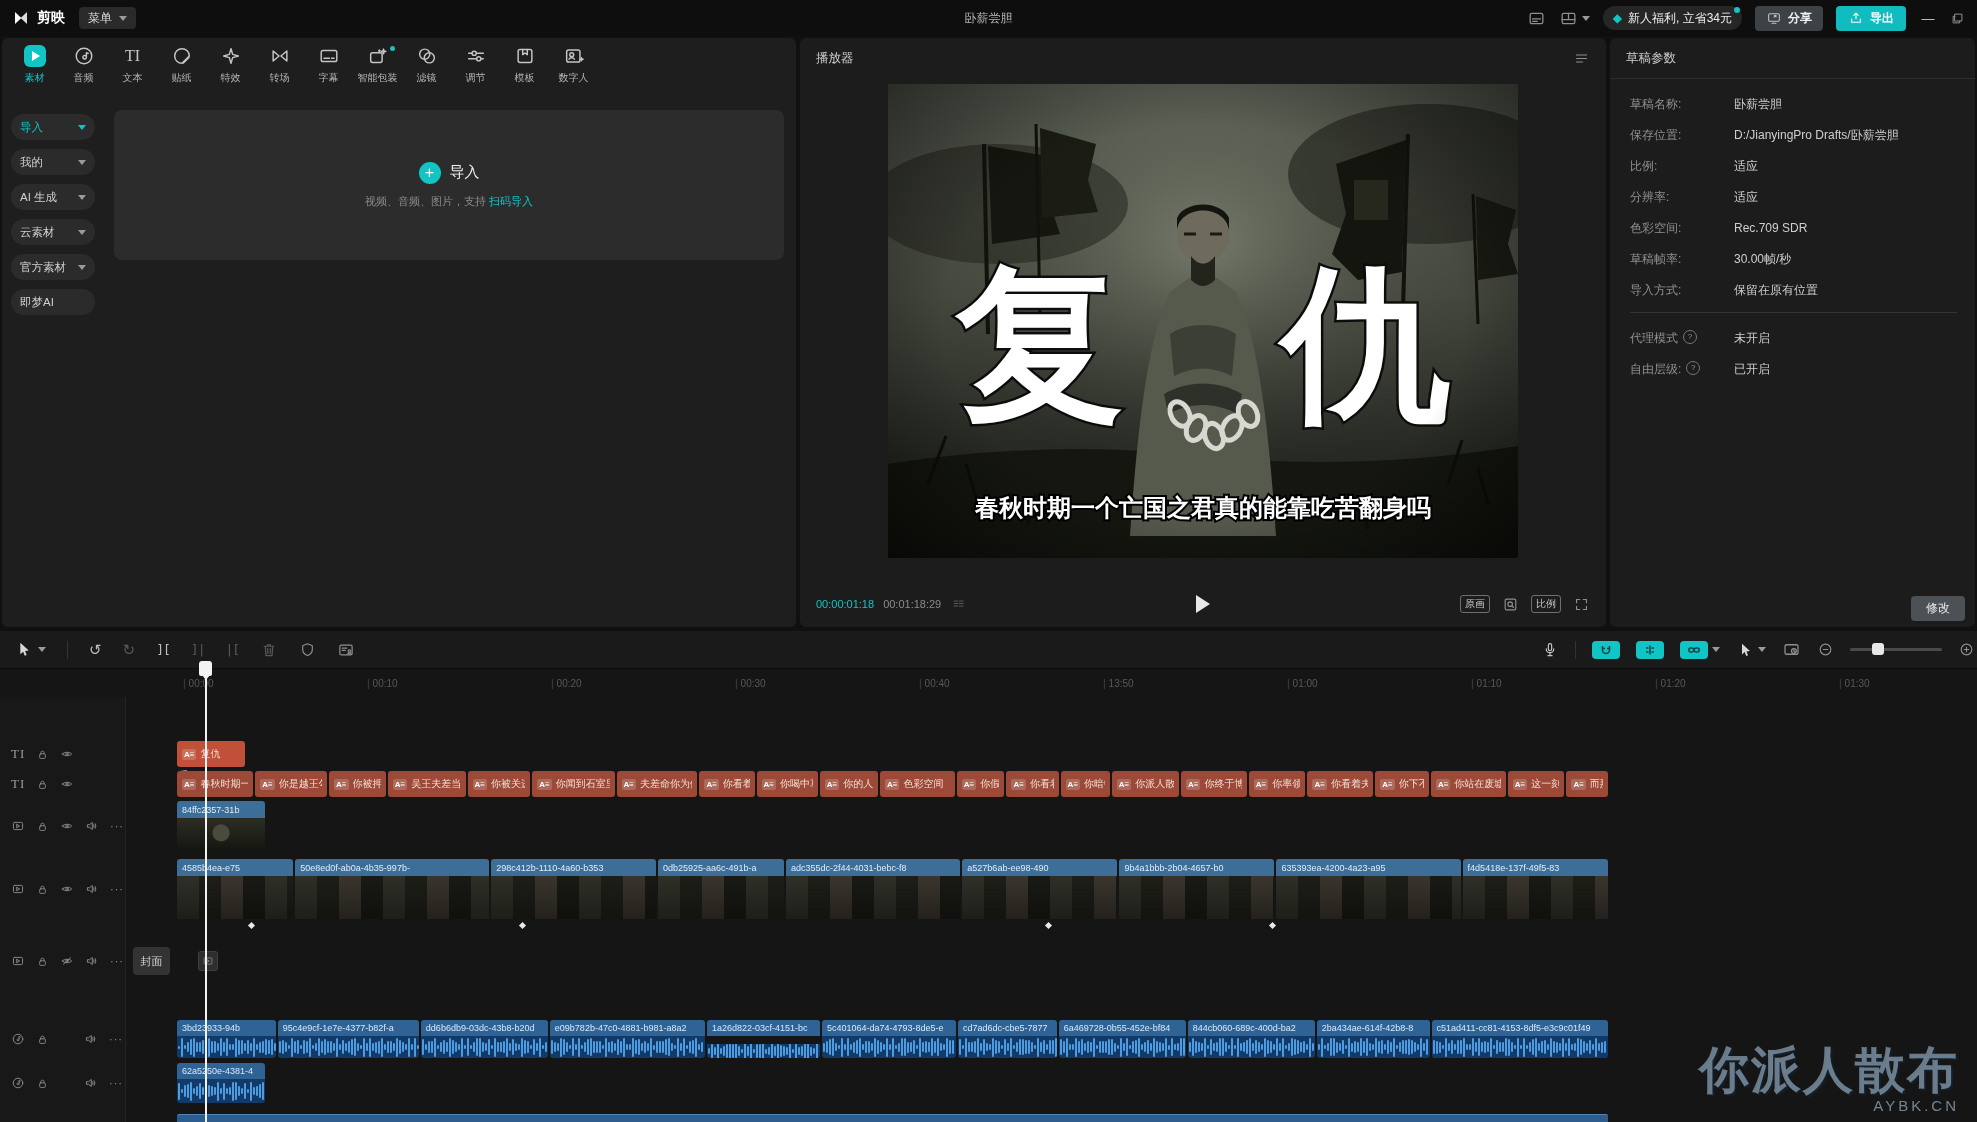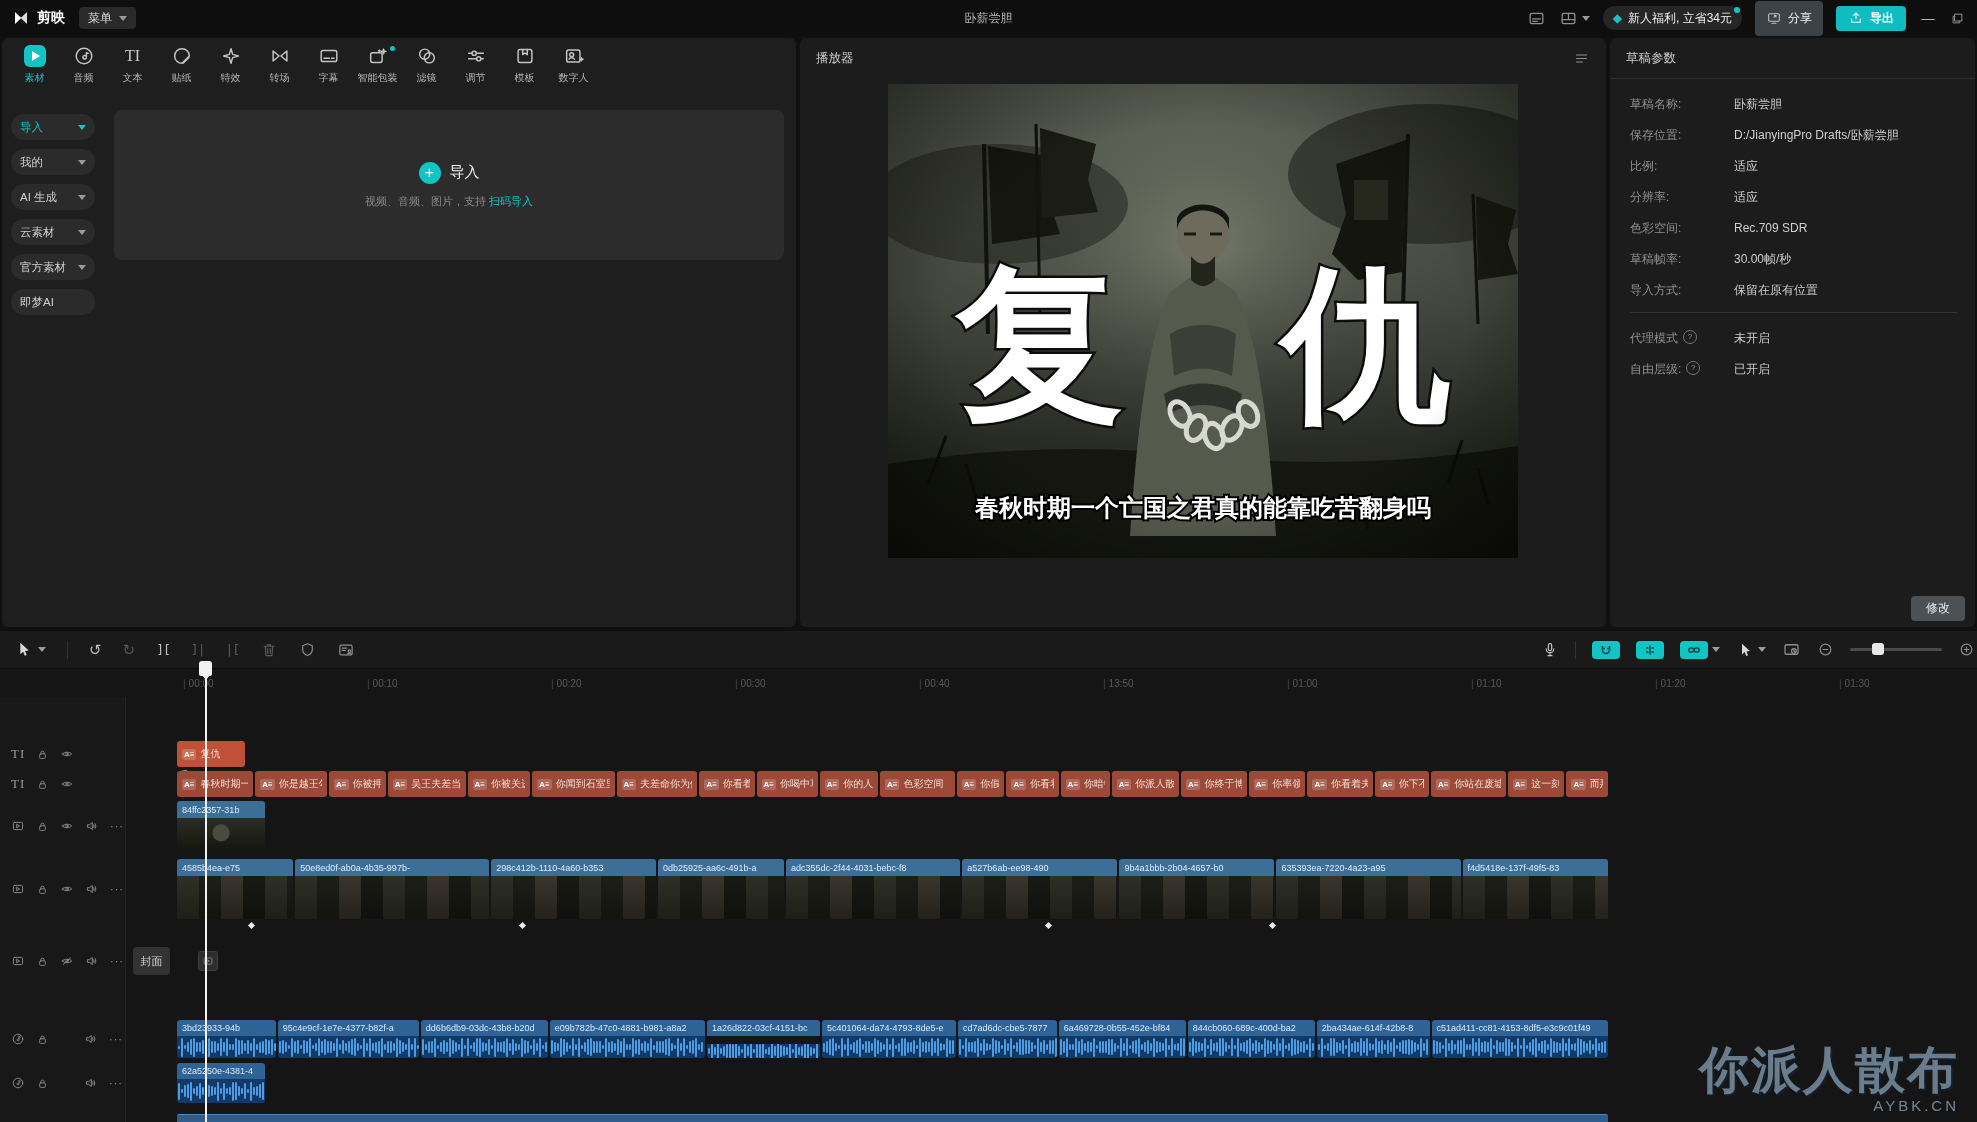--- a/index.html
+++ b/index.html
@@ -16,21 +16,21 @@
   
   #titlebar{left:0;top:0;width:1977px;height:36px;background:#0e0e0e;display:flex;align-items:center;}
   .logo-wrap{display:flex;align-items:center;gap:7px;padding:0 14px 0 12px;}
   .logo-name{font-size:14px;font-weight:bold;color:#fff;}
   .menu-pill{background:#2a2a2a;border-radius:4px;height:22px;display:flex;align-items:center;gap:7px;padding:0 9px;font-size:12px;color:#ddd;}
   #doc-title{left:0;right:0;top:0;height:36px;display:flex;align-items:center;justify-content:center;font-size:12px;color:#b5b5b5;pointer-events:none;}
   .tb-right{margin-left:auto;display:flex;align-items:center;gap:13px;padding-right:12px;position:relative;z-index:2;}
   .promo-pill{background:#262626;border-radius:14px;height:24px;display:flex;align-items:center;gap:6px;padding:0 10px;font-size:12px;color:#ededed;position:relative;}
   .promo-diamond{color:#12c5c5;font-size:12px;}
   .promo-dot{position:absolute;right:2px;top:1px;width:6px;height:6px;border-radius:50%;background:#12c5c5;}
-  .btn-share{background:#3d4246;border-radius:4px;height:35px;display:flex;align-items:center;gap:6px;padding:0 11px;font-size:12px;color:#f0f0f0;}
+  .btn-share{background:#3d4246;border-radius:4px;height:25px;display:flex;align-items:center;gap:6px;padding:0 11px;font-size:12px;color:#f0f0f0;font-weight:bold;}
   .btn-export{background:#10bcbf;border-radius:4px;height:25px;display:flex;align-items:center;gap:6px;padding:0 12px;font-size:12px;color:#fff;font-weight:bold;}
   .win-btn{color:#cfcfcf;font-size:13px;width:18px;text-align:center;}
 
   
   #media-panel{left:2px;top:38px;width:794px;height:589px;background:#1e1e1e;border-radius:6px;}
   #player-panel{left:800px;top:38px;width:806px;height:589px;background:#1c1c1c;border-radius:6px;}
   #draft-panel{left:1610px;top:38px;width:365px;height:589px;background:#1c1c1c;border-radius:6px;}
 
   
   #tab-strip{display:flex;padding:6px 0 0 8px;height:52px;}
@@ -530,20 +530,38 @@
         <ellipse cx="308" cy="344" rx="9" ry="13" transform="rotate(25 308 344)"></ellipse>
         <ellipse cx="326" cy="352" rx="9" ry="13" transform="rotate(-20 326 352)"></ellipse>
         <ellipse cx="344" cy="344" rx="9" ry="13" transform="rotate(30 344 344)"></ellipse>
         <ellipse cx="360" cy="330" rx="9" ry="13" transform="rotate(-25 360 330)"></ellipse>
       </g>
       <rect width="630" height="474" fill="url(#vig)"></rect>
       <text x="315" y="432" font-size="24" font-weight="bold" fill="#ffffff" text-anchor="middle" style="paint-order:stroke" stroke="#000" stroke-width="4">春秋时期一个亡国之君真的能靠吃苦翻身吗</text>
     </svg>
   </div>
 
+  <div id="player-controls" class="abs">
+    <span class="time-cur">00:00:01:18</span>
+    <span class="time-tot">00:01:18:29</span>
+    <svg class="ic dim" width="15" height="15" style="margin-left:10px">
+        <use href="#s-grid2"></use>
+      </svg>
+    <span class="play-btn"></span>
+    <div class="pc-right">
+      <span class="mini-pill">原画</span>
+      <svg class="ic gray" width="17" height="17">
+          <use href="#s-magbox"></use>
+        </svg>
+      <span class="mini-pill">比例</span>
+      <svg class="ic gray" width="17" height="17">
+          <use href="#s-fullscr"></use>
+        </svg>
+    </div>
+  </div>
 </div>
 
 <div id="draft-panel" class="abs">
   <div class="panel-hd">
       <span>草稿参数</span>
     </div>
   <div class="dfields">
 
       <div class="drow">
         <span class="dl">
@@ -954,21 +972,21 @@
         <div class="vname">a527b6ab-ee98-490</div>
         <div class="vthumbs"></div>
       </div>
 
       <div class="vclip" style="flex-grow: 8;">
         <div class="vname">9b4a1bbb-2b04-4657-b0</div>
         <div class="vthumbs"></div>
       </div>
 
       <div class="vclip" style="flex-grow: 9.5;">
-        <div class="vname">635393ea-7220-4a23-a95</div>
+        <div class="vname">635393ea-4200-4a23-a95</div>
         <div class="vthumbs"></div>
       </div>
 
       <div class="vclip" style="flex-grow: 7.5;">
         <div class="vname">f4d5418e-137f-49f5-83</div>
         <div class="vthumbs"></div>
       </div>
 
     </div>
   <span class="kf-dot abs" style="left:249px;top:292px"></span>

